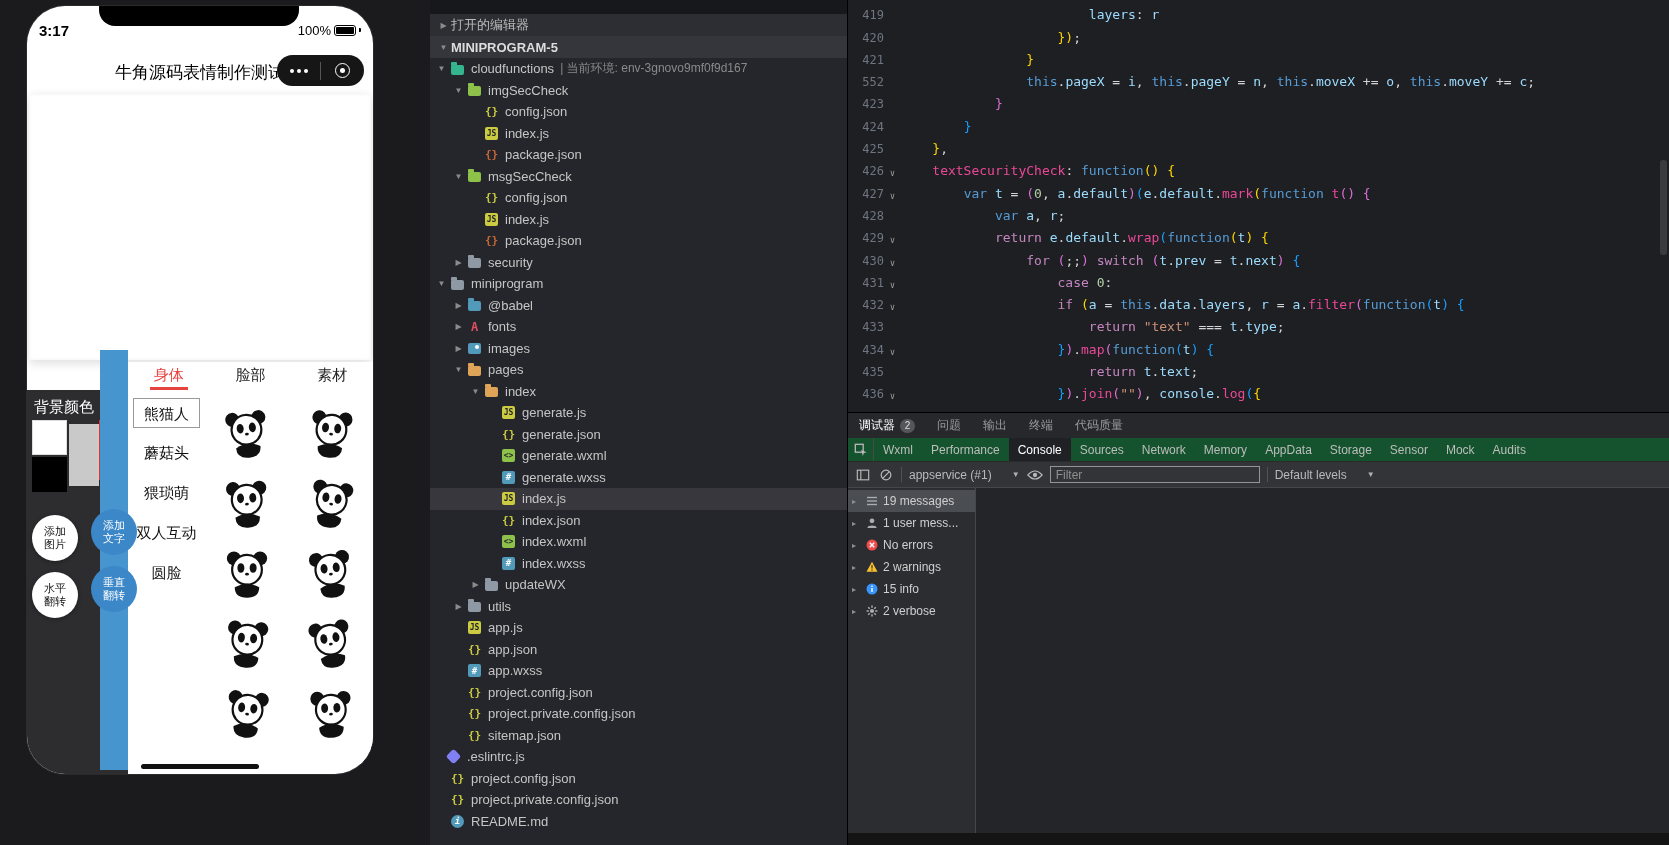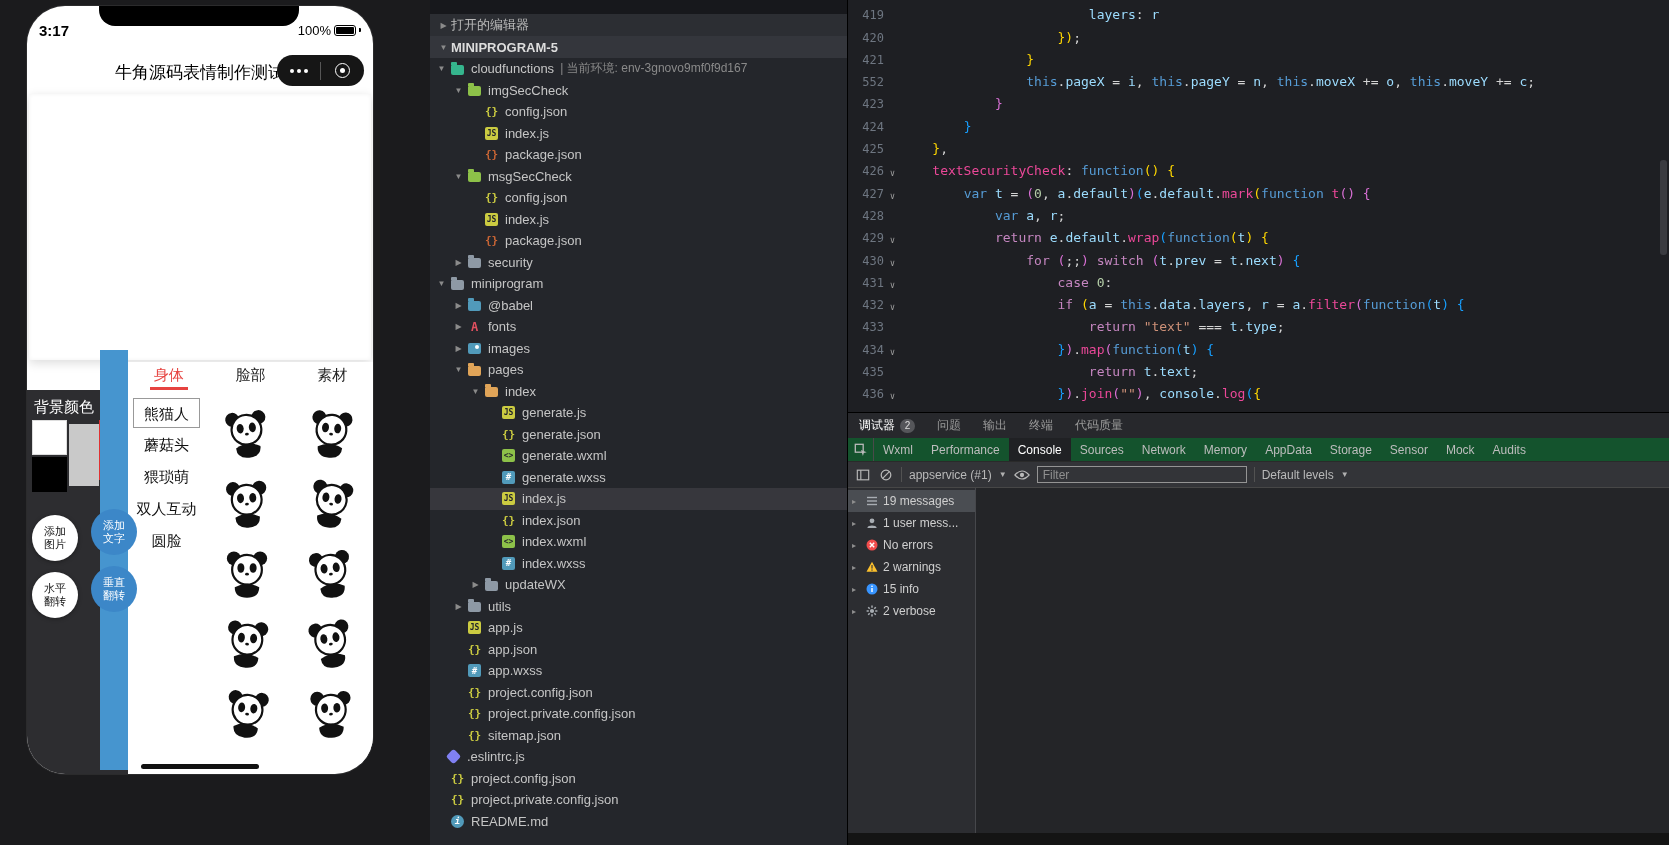--- a/index.html
+++ b/index.html
@@ -35,21 +35,21 @@
 .sw-white{left:5px;top:30px;width:35px;height:35px;border:1px solid #ddd}
 .sw-gray{left:42px;top:34px;width:30px;height:62px}
 .sw-black{left:5px;top:67px;width:35px;height:35px}
 .red-line{position:absolute;left:72px;top:30px;width:2px;height:60px;background:#e03131;z-index:4}
 .blue-bar{position:absolute;left:73px;top:344px;width:28px;height:420px;background:#4695cf;z-index:4;cursor:pointer}
 .act-btn{position:absolute;width:46px;height:46px;border-radius:50%;display:flex;align-items:center;justify-content:center;text-align:center;font-size:11px;line-height:1.2;z-index:5;cursor:pointer}
 .act-white{background:#fff;color:#111;box-shadow:0 1px 4px rgba(0,0,0,.35)}
 .act-blue{background:#3c87c8;color:#fff}
 .ab0{left:5px;top:509px}.ab1{left:64px;top:503px}.ab2{left:5px;top:566px}.ab3{left:64px;top:560px}
 .cats{position:absolute;left:101px;top:384px;width:77px;bottom:0;background:#fff;z-index:2;padding-top:8px}
-.cat{height:30px;line-height:30px;text-align:center;font-size:15px;color:#111;margin:0 5px 2px;cursor:pointer}
+.cat{height:30px;line-height:30px;text-align:center;font-size:15px;color:#111;margin:0 5px 10px;cursor:pointer}
 .cat.selected{border:1px solid #999}
 .grid{position:absolute;left:178px;top:384px;right:0;bottom:10px;background:#fff;z-index:2;padding-top:14px;display:grid;grid-template-columns:repeat(2,1fr);grid-auto-rows:70px;justify-items:center}
 .sticker{width:62px;height:62px;display:flex;align-items:center;justify-content:center;cursor:pointer}
 .home-ind{position:absolute;left:50%;transform:translateX(-50%);bottom:5px;width:118px;height:5px;background:#111;border-radius:3px;z-index:8}
 
 
 #explorer{position:absolute;left:430px;top:0;width:418px;height:845px;background:#24262b;border-right:1px solid #000;font-size:13px;color:#c5c5c5;overflow:hidden}
 .exp-strip{height:14px;background:#17181c}
 .exp-hdr{height:22px;display:flex;align-items:center;padding-left:6px;background:#2c2e33;color:#bbb;cursor:pointer}
 .exp-hdr.root{font-weight:bold;color:#ddd;background:#34363c}
@@ -89,21 +89,21 @@
 .dbg-tab{padding:0 11px;height:100%;display:flex;align-items:center;gap:5px;cursor:pointer}
 .dbg-tab.active{color:#fff}
 .badge{background:#55565a;color:#ddd;font-size:10px;min-width:15px;height:14px;border-radius:8px;display:flex;align-items:center;justify-content:center;padding:0 4px}
 .dt-panels{height:24px;background:#14532d;display:flex;align-items:center;color:#bdbdbd;font-size:12px;flex:none;border-bottom:1px solid #2a2a2a}
 .insp{width:26px;height:100%;display:flex;align-items:center;justify-content:center;border-right:1px solid #4a4a4a;cursor:pointer}
 .pt{padding:0 9px;height:100%;display:flex;align-items:center;cursor:pointer}
 .pt.active{background:#202124;color:#fff}
 .dt-toolbar{height:26px;background:#333438;display:flex;align-items:center;gap:7px;padding:0 7px;flex:none;border-bottom:1px solid #474747;color:#b9b9b9;font-size:12px}
 .tb-ico{width:16px;height:16px;display:flex;align-items:center;justify-content:center;cursor:pointer}
 .tb-div{width:1px;height:15px;background:#525252}
-.ctx{display:flex;align-items:center;gap:7px;cursor:pointer}
+.ctx{display:flex;align-items:center;gap:20px;cursor:pointer}
 .caret{font-size:8px;color:#b0b0b0}
 .filter{width:210px;height:17px;background:transparent;border:1px solid #949494;color:#ddd;font-size:12px;padding:0 5px;outline:none;font-family:"Liberation Sans",sans-serif}
 .filter::placeholder{color:#8f8f8f}
 .dt-body{flex:1;display:flex;min-height:0}
 .cs{width:128px;background:#2c2d31;border-right:1px solid #46474b;flex:none;padding-top:2px}
 .cs-row{height:22px;display:flex;align-items:center;gap:4px;padding-left:4px;font-size:12px;color:#cfcfcf;cursor:pointer;white-space:nowrap;overflow:hidden}
 .cs-row.selected{background:#4a4d52}
 .cs-arrow{color:#8f8f8f;font-size:8px;width:9px;flex:none}
 .cs-ico{width:14px;display:flex;justify-content:center;flex:none}
 .cmain{flex:1;background:#242528;font-family:"DejaVu Sans Mono",monospace;font-size:12px}

